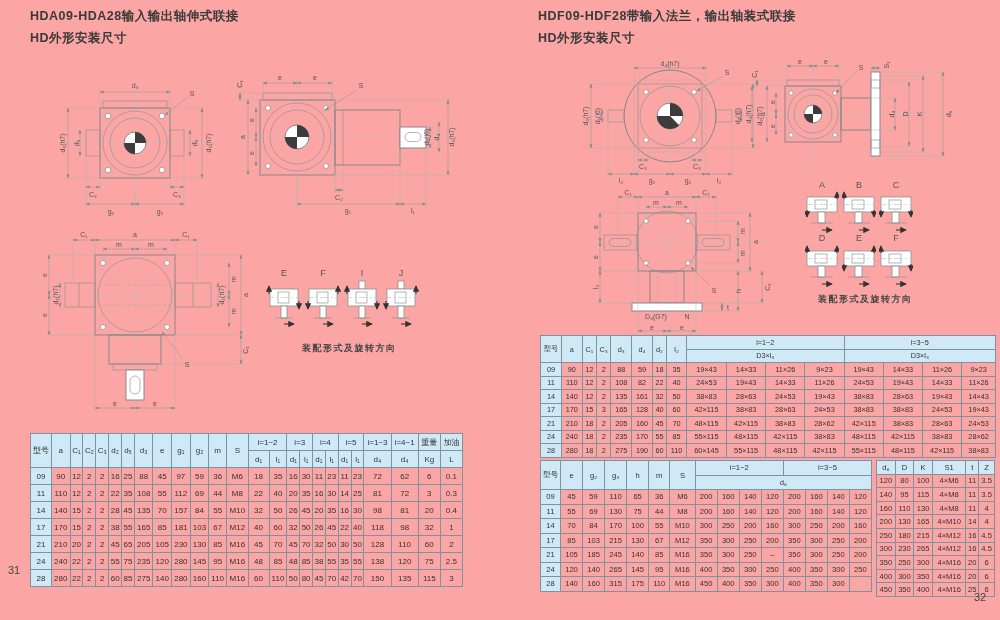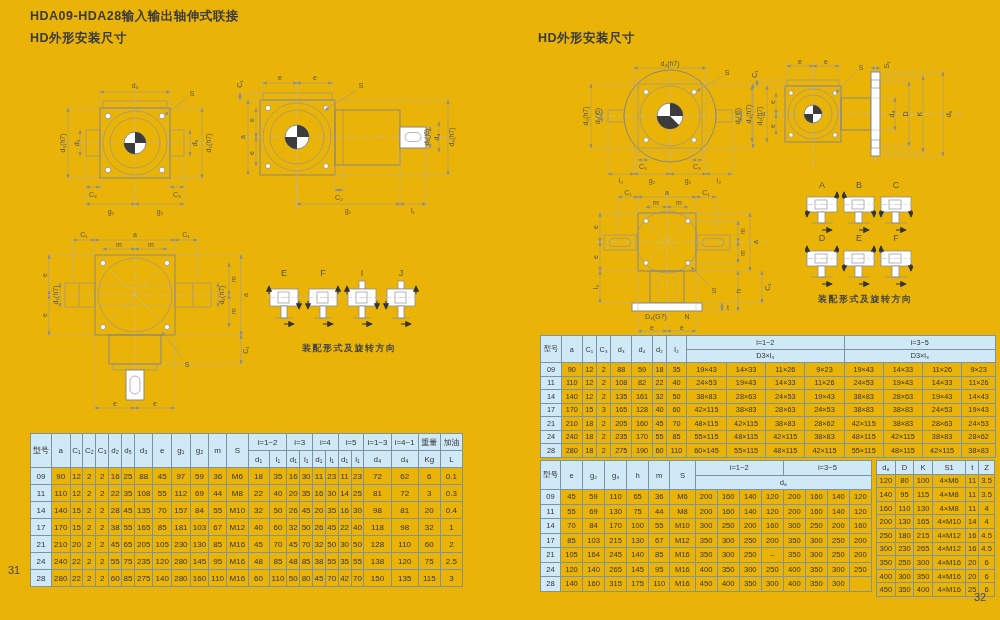--- a/index.html
+++ b/index.html
@@ -1,16 +1,16 @@
 <!DOCTYPE html>
 <html><head>
 <meta charset="utf-8">
 <style>
   html,body{margin:0;padding:0;background:#fff;}
-  .sheet{position:relative;width:1000px;height:620px;background:#eab308;font-family:"Liberation Sans",sans-serif;overflow:hidden;}
+  .sheet{position:relative;width:1000px;height:620px;background:#fca5a5;font-family:"Liberation Sans",sans-serif;overflow:hidden;}
   .title{position:absolute;font-size:12.5px;font-weight:bold;color:#3a3a3a;letter-spacing:.5px;white-space:nowrap;}
   .pagenum{position:absolute;font-size:11px;color:#444;}
   .caption{position:absolute;font-size:9px;font-weight:bold;color:#444;letter-spacing:1.5px;white-space:nowrap;}
   .drawing{position:absolute;}
   .dim-label{position:absolute;font-size:7px;color:#555;white-space:nowrap;line-height:1;}
   
   .ol{stroke:#878787;stroke-width:1;fill:none;}
   .olw{stroke:#878787;stroke-width:1;fill:#fff;}
   .ol2{stroke:#949494;stroke-width:.7;fill:none;}
   .ol2w{stroke:#8f8f8f;stroke-width:.8;fill:#fff;}
@@ -47,20 +47,21 @@
         <path d="M0,1 L8,4 L0,7 Z" fill="#8b8b8b"></path>
       </marker>
       <marker id="arrb" viewBox="0 0 8 8" markerWidth="6" markerHeight="6" refX="7" refY="4" orient="auto-start-reverse">
         <path d="M0,0 L8,4 L0,8 Z" fill="#333"></path>
       </marker>
     </defs>
   </svg>
 
   <div class="title" style="left:30px;top:8px">HDA09-HDA28输入输出轴伸式联接</div>
   <div class="title" style="left:30px;top:30px">HD外形安装尺寸</div>
+  <div class="title" style="left:538px;top:8px">HDF09-HDF28带输入法兰，输出轴装式联接</div>
   <div class="title" style="left:538px;top:30px">HD外形安装尺寸</div>
 
   <div class="drawing" style="left:50px;top:70px;width:170px;height:150px">
     <svg width="170" height="150">
       <line class="cls" x1="12" y1="73" x2="158" y2="73"></line>
       <line class="cls" x1="85" y1="10" x2="85" y2="144"></line>
       <rect class="ol" x="50" y="38" width="70" height="70"></rect>
       <rect class="ol2" x="53" y="31" width="64" height="7"></rect>
       <rect class="ol2" x="36" y="60" width="14" height="26"></rect>
       <rect class="ol2" x="120" y="60" width="14" height="26"></rect>
@@ -942,21 +943,21 @@
             <td>250</td>
             <td>200</td>
             <td>350</td>
             <td>300</td>
             <td>250</td>
             <td>200</td>
           </tr>
           <tr>
             <td class="rh">21</td>
             <td>105</td>
-            <td>164</td>
+            <td>185</td>
             <td>245</td>
             <td>140</td>
             <td>85</td>
             <td>M16</td>
             <td>350</td>
             <td>300</td>
             <td>250</td>
             <td>–</td>
             <td>350</td>
             <td>300</td>

